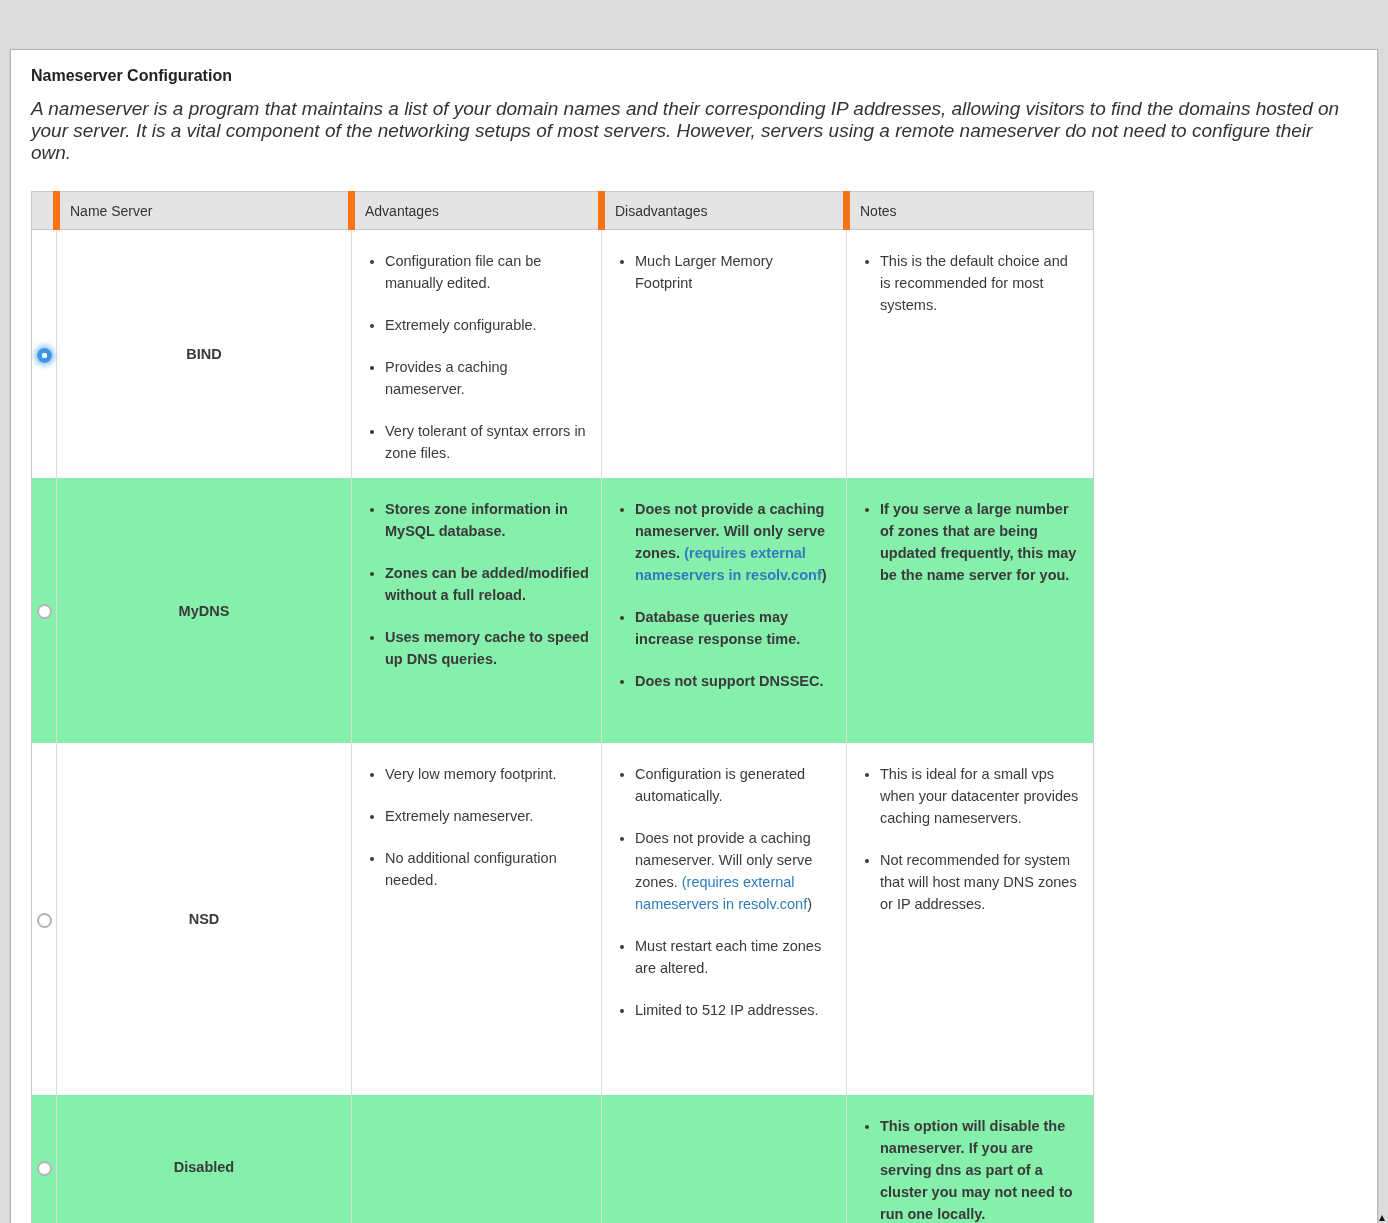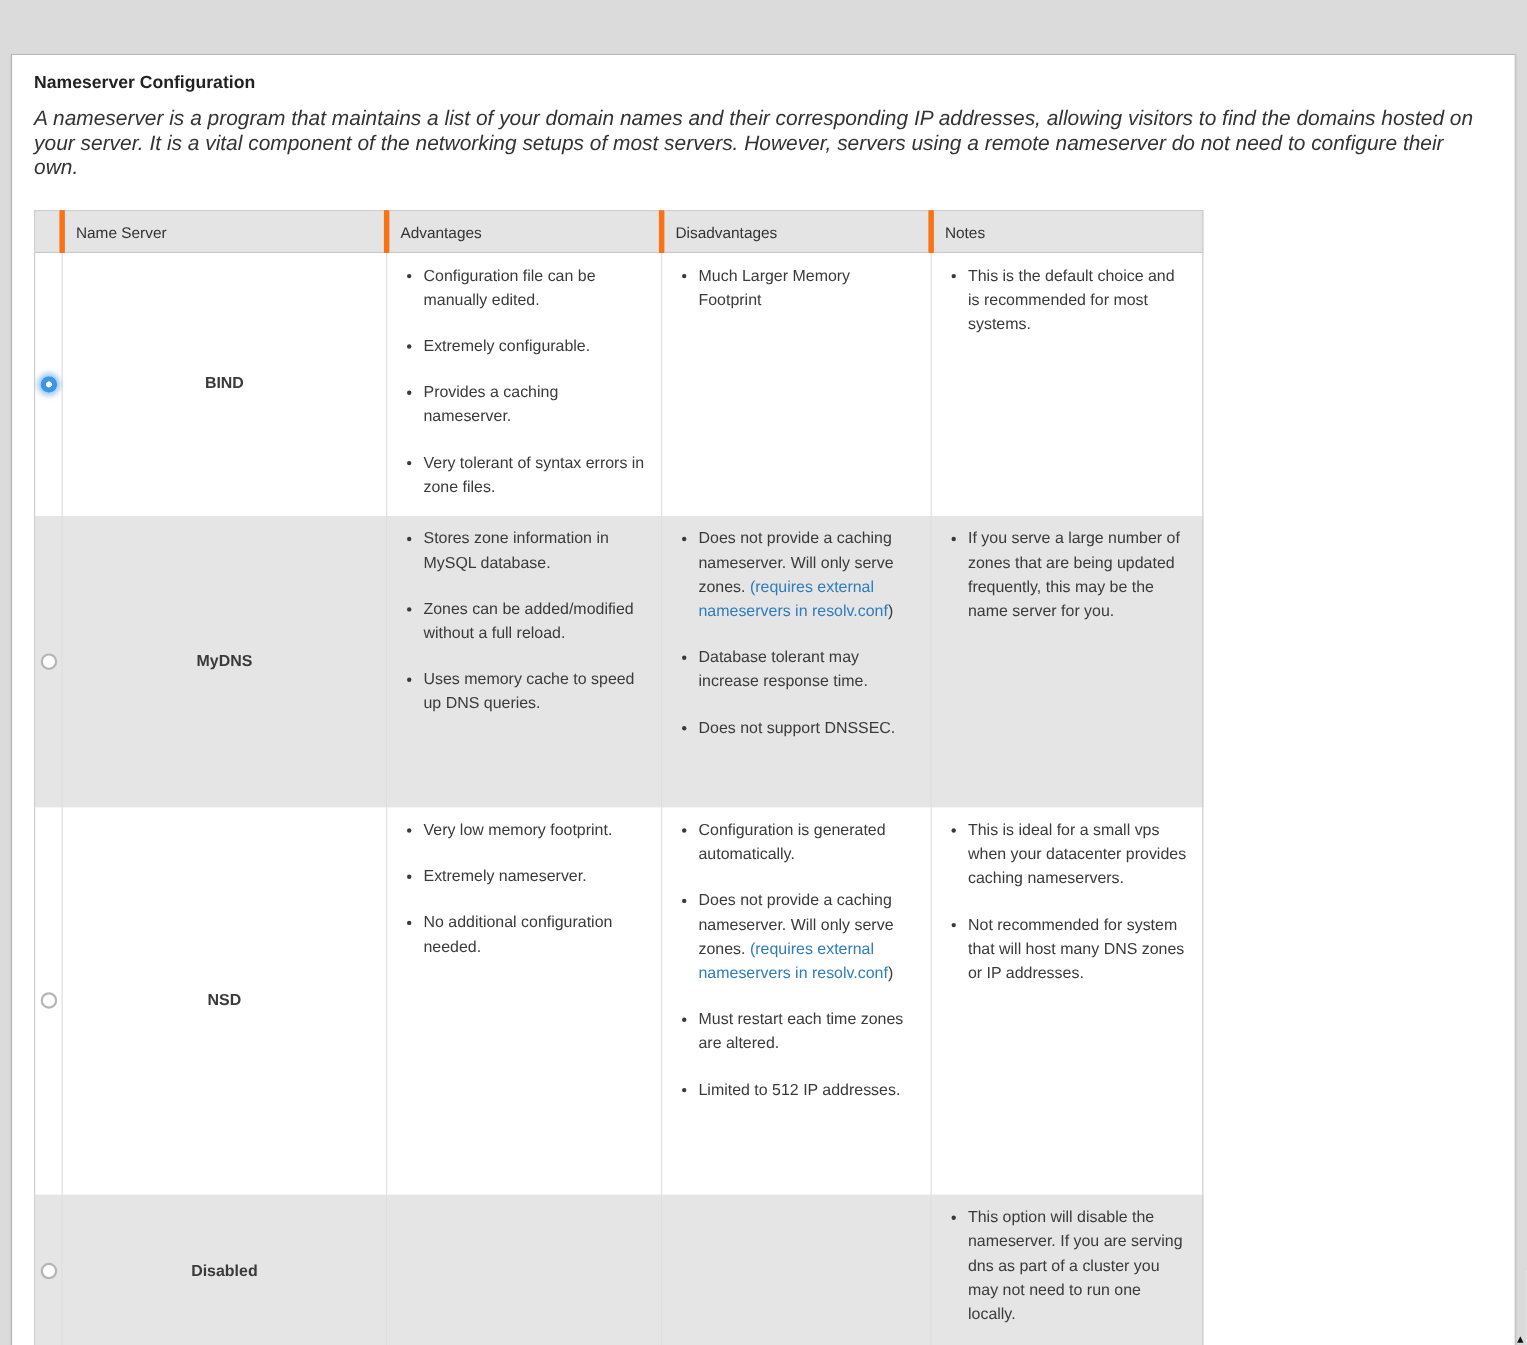--- a/index.html
+++ b/index.html
@@ -33,34 +33,34 @@
     border-collapse:collapse;
     width:1062px;
     border:1px solid #c9c9c9;
     table-layout:fixed;
   }
   .ns-table thead th {
     background:#e4e4e4;
     height:38px;
     font-size:14px; font-weight:normal; color:#333;
     text-align:left; padding:0 0 0 10px;
-    border-right:5px solid #f97316;
+    border-right:7px solid #f97316;
     border-bottom:1px solid #c9c9c9;
   }
   .ns-table thead th:last-child { border-right:none; }
   .ns-table td {
     border-right:1px solid #dddddd;
     vertical-align:top;
     font-size:14.5px; line-height:22px; color:#3a3a3a;
   }
   .ns-table td:last-child { border-right:none; }
-  .ns-table tr.alt td { background:#e5e5e5; }
+  .ns-table tr.alt td { background:#86efac;font-weight:bold; }
   .cell-radio { text-align:center; vertical-align:middle !important; }
   .cell-name  { text-align:center; vertical-align:middle !important; font-weight:bold; color:#1c1c1c; }
-  .cell-list  { padding:10px 12px 14px 14px; }
+  .cell-list  { padding:20px 12px 14px 14px; }
   .cell-list ul { list-style:disc outside; padding-left:19px; }
   .cell-list li { margin-bottom:20px; }
   .cell-list li:last-child { margin-bottom:0; }
   a.cell-link { text-decoration:none; cursor:pointer; }
   .radio {
     display:inline-block; width:15px; height:15px; border-radius:50%;
     background:#ffffff; border:2px solid #b5b5b5; vertical-align:middle;
     cursor:pointer;
   }
   .radio.checked {
@@ -130,21 +130,21 @@
         <td class="cell-list">
             <ul>
               <li>Stores zone information in MySQL database.</li>
               <li>Zones can be added/modified without a full reload.</li>
               <li>Uses memory cache to speed up DNS queries.</li>
             </ul>
           </td>
         <td class="cell-list">
             <ul>
               <li><span>Does not provide a caching nameserver. Will only serve zones. </span><a class="cell-link" href="#" style="color: rgb(46, 124, 190);">(requires external nameservers in resolv.conf</a><span>)</span></li>
-              <li>Database tolerant may increase response time.</li>
+              <li>Database queries may increase response time.</li>
               <li>Does not support DNSSEC.</li>
             </ul>
           </td>
         <td class="cell-list">
             <ul>
               <li>If you serve a large number of zones that are being updated frequently, this may be the name server for you.</li>
             </ul>
           </td>
       </tr>
       <tr class="row-2">

